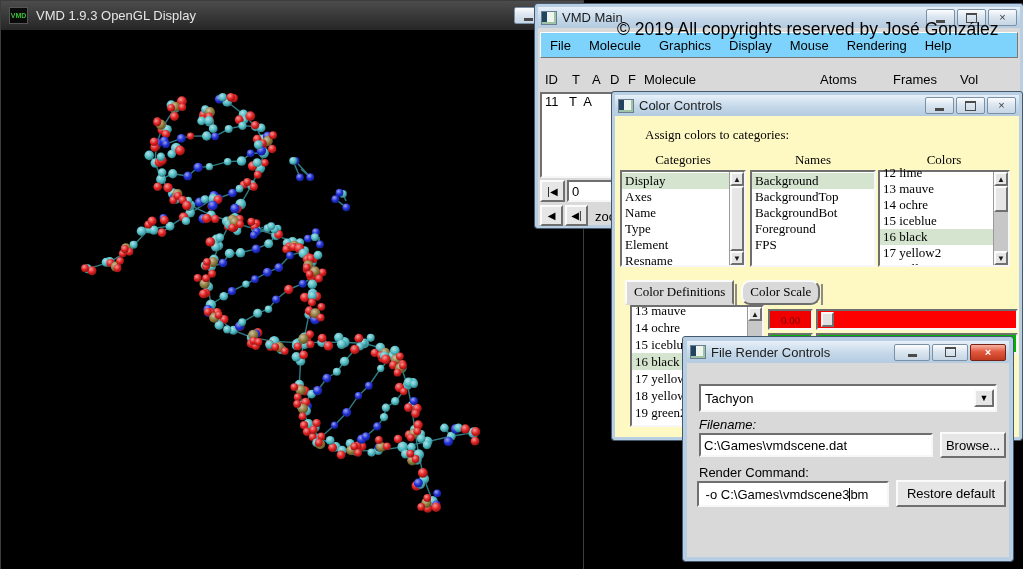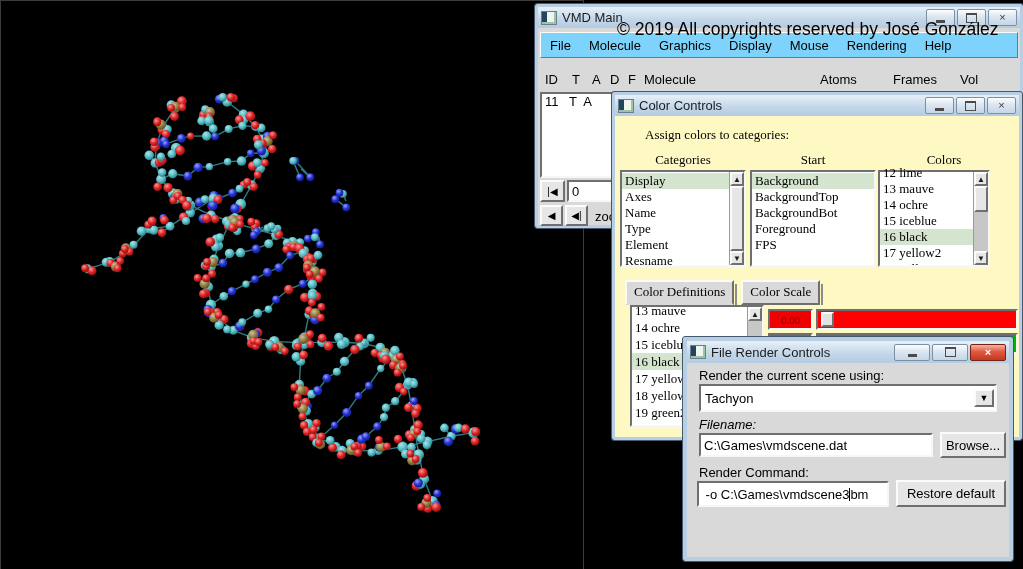--- a/index.html
+++ b/index.html
@@ -50,21 +50,21 @@
   .sb-space{flex:1 1 auto;}
   .menubar{position:absolute;display:flex;gap:0;align-items:center;background:#7dd3fc;
            border:1px solid;border-color:#fdfdfd #777 #777 #fdfdfd;}
   .menu-item{font-size:13px;color:#000;padding:3px 9px;}
   .field-label{font-size:13px;color:#000;position:absolute;white-space:nowrap;}
   .entry{position:absolute;background:#fff;border:2px solid;border-color:#6f6f6f #f7f7f7 #f7f7f7 #6f6f6f;
          font-size:13px;color:#000;box-sizing:border-box;padding:2px 3px;font-family:"Liberation Sans",sans-serif;}
   input.entry{outline:none;}
   .tab{font-size:13px;padding:2px 7px 3px;background:#d9d9d9;border:2px solid;
        border-color:#fbfbfb #6f6f6f #d9d9d9 #fbfbfb;position:relative;}
-  .tab.inactive{border-bottom-color:#6f6f6f;}
+  .tab.inactive{border-bottom-color:#6f6f6f;border-radius:9px;}
   .tab-sep{width:2px;height:21px;background:#8c8c8c;margin-left:1px;}
 
   
   .vmd-main{left:535px;top:4px;width:488px;height:224px;z-index:2;}
   .vmd-body{position:absolute;left:0;top:21px;right:0;bottom:0;background:#d9d9d9;}
 
   
   .color-controls{left:612px;top:92px;width:410px;height:348px;z-index:3;}
   .cc-body{position:absolute;left:0;top:21px;right:0;bottom:0;background:#fef9c3;font-family:Liberation Serif, serif;}
   .col-label{position:absolute;font-size:13px;color:#000;text-align:center;}
@@ -82,20 +82,32 @@
 
   .watermark{position:absolute;left:617px;top:19px;z-index:5;font-size:17.5px;color:#000;
              white-space:nowrap;pointer-events:none;}
 </style>
 </head>
 <body>
 
 <div class="screen">
 
   <section class="win opengl">
+    <div class="ogl-titlebar">
+      <span class="vmd-logo">VMD</span>
+      <span class="ogl-title">VMD 1.9.3 OpenGL Display</span>
+      <span class="ogl-caps">
+        <span class="cap-btn">
+            <span class="g-min"></span>
+          </span>
+        <span class="cap-btn">
+            <span class="g-max"></span>
+          </span>
+      </span>
+    </div>
     <div class="viewport">
       <svg id="mol" width="582" height="539" viewBox="0 29 582 539">
           <defs>
             <radialGradient id="gcarbon" cx="38%" cy="32%" r="80%">
               <stop offset="0" stop-color="#b0e1e5"></stop>
               <stop offset="0.5" stop-color="#4fbdc6"></stop>
               <stop offset="1" stop-color="#285f63"></stop>
             </radialGradient>
             <radialGradient id="goxygen" cx="38%" cy="32%" r="80%">
               <stop offset="0" stop-color="#f19a9a"></stop>
@@ -1083,21 +1095,21 @@
         <span class="cap-btn">
             <span class="g-max"></span>
           </span>
         <span class="cap-btn">×</span>
       </span>
     </div>
     <div class="cc-body">
       <span class="field-label" style="left:30px;top:11px;">Assign colors to categories:</span>
 
       <span class="col-label" style="left:5px;top:36px;width:126px;">Categories</span>
-      <span class="col-label" style="left:135px;top:36px;width:126px;">Start</span>
+      <span class="col-label" style="left:135px;top:36px;width:126px;">Names</span>
       <span class="col-label" style="left:263px;top:36px;width:132px;">Colors</span>
 
       <div class="tk-sunken lbx" style="position:absolute;left:5px;top:54px;width:126px;height:97px;">
         <div class="lb">
           <div class="lb-item selected">Display</div>
           <div class="lb-item">Axes</div>
           <div class="lb-item">Name</div>
           <div class="lb-item">Type</div>
           <div class="lb-item">Element</div>
           <div class="lb-item">Resname</div>
@@ -1112,21 +1124,21 @@
       <div class="tk-sunken lbx" style="position:absolute;left:135px;top:54px;width:126px;height:97px;">
         <div class="lb">
           <div class="lb-item selected">Background</div>
           <div class="lb-item">BackgroundTop</div>
           <div class="lb-item">BackgroundBot</div>
           <div class="lb-item">Foreground</div>
           <div class="lb-item">FPS</div>
         </div>
       </div>
 
-      <div class="tk-sunken lbx" style="position:absolute;left:263px;top:54px;width:112px;height:97px;">
+      <div class="tk-sunken lbx" style="position:absolute;left:263px;top:54px;width:132px;height:97px;">
         <div class="lb" style="margin-top:-8px;">
           <div class="lb-item">12 lime</div>
           <div class="lb-item">13 mauve</div>
           <div class="lb-item">14 ochre</div>
           <div class="lb-item">15 iceblue</div>
           <div class="lb-item selected">16 black</div>
           <div class="lb-item">17 yellow2</div>
           <div class="lb-item">18 yellow3</div>
         </div>
         <div class="scrollcol">
@@ -1181,21 +1193,20 @@
         <span class="cap-btn" style="width:36px;">
             <span class="g-min"></span>
           </span>
         <span class="cap-btn" style="width:36px;">
             <span class="g-max"></span>
           </span>
         <span class="cap-btn close-red">×</span>
       </span>
     </div>
     <div class="fr-body">
-      <span class="field-label" style="left:12px;top:5px;">Render the current scene using:</span>
 
       <div class="tk-sunken" style="position:absolute;left:12px;top:21px;width:298px;height:28px;display:flex;align-items:center;">
         <span style="flex:1;font-size:13px;padding-left:4px;">Tachyon</span>
         <span class="tk-raised tk-btn" style="width:20px;height:18px;margin-right:1px;font-size:9px;">▼</span>
       </div>
 
       <span class="field-label" style="left:12px;top:54px;font-style:italic;">Filename:</span>
       <input class="entry" style="left: 12px; top: 70px; width: 234px; height: 24px;" value="C:\Games\vmdscene.dat">
       <div class="tk-raised tk-btn" style="position:absolute;left:253px;top:69px;width:66px;height:26px;">Browse...</div>
 

